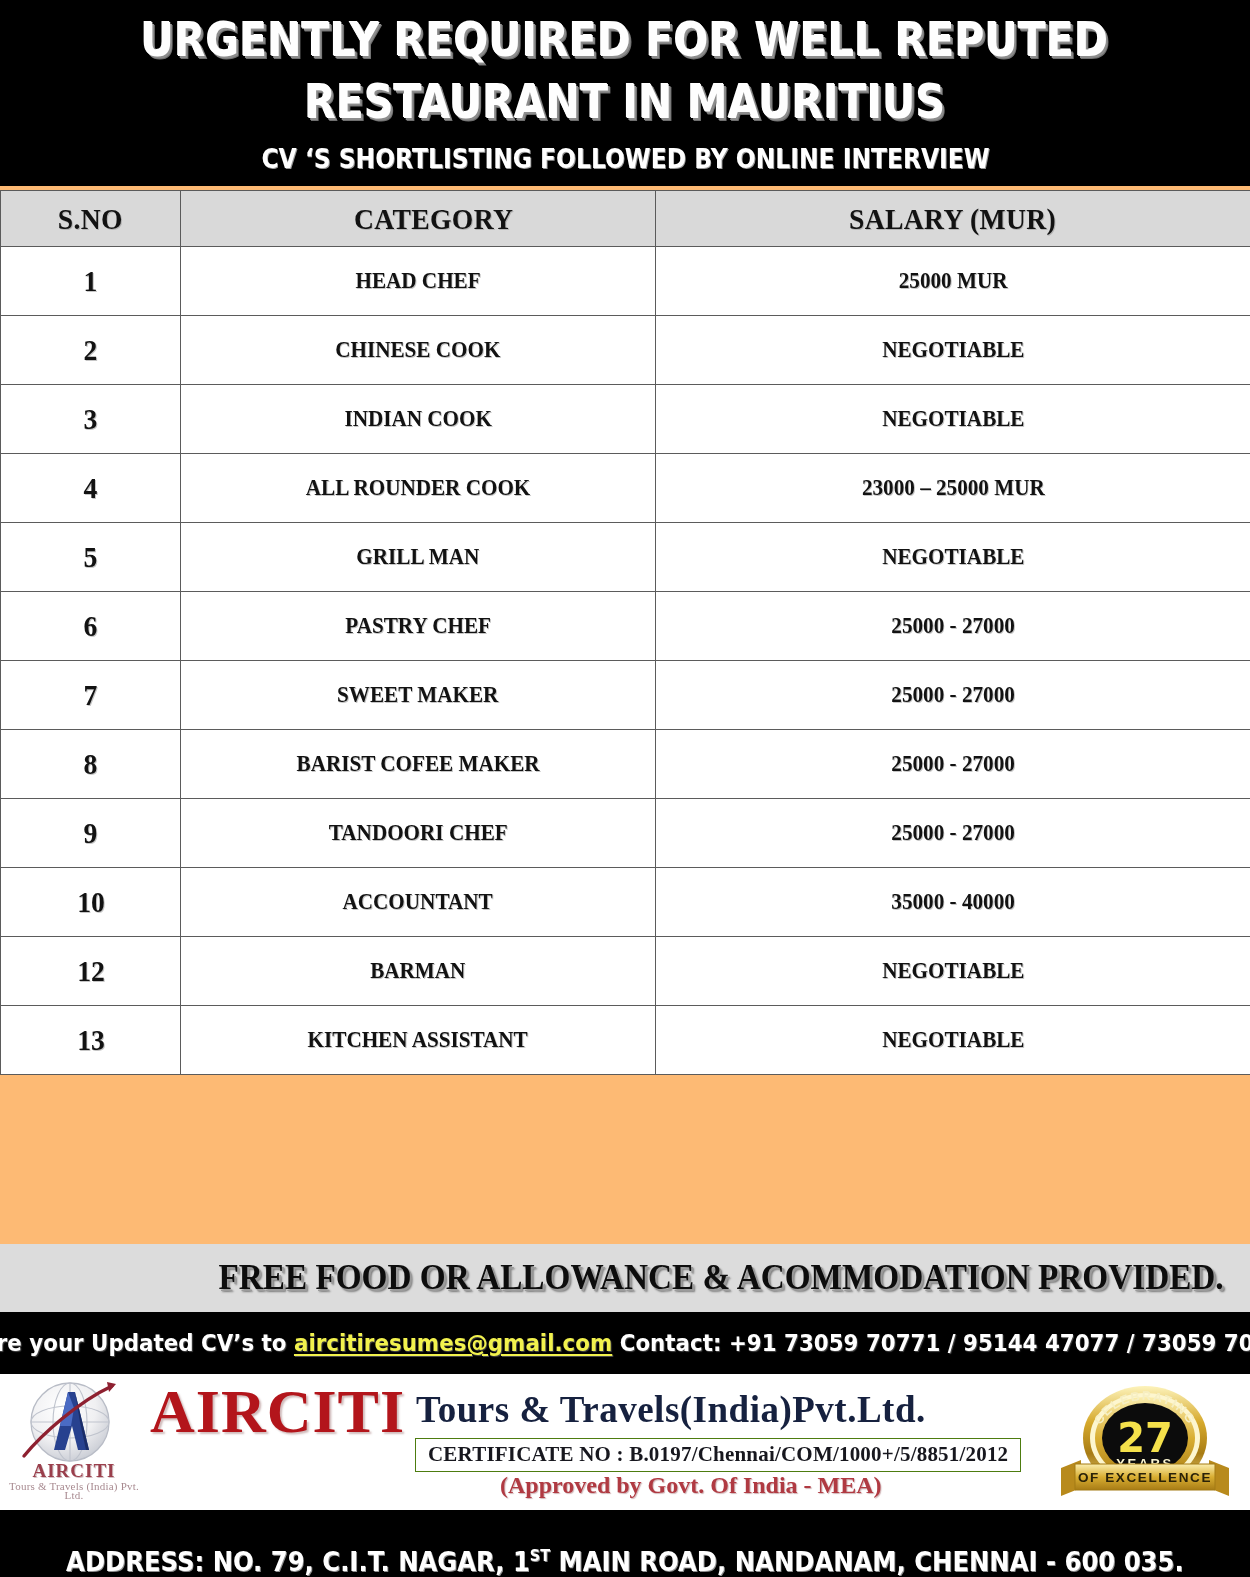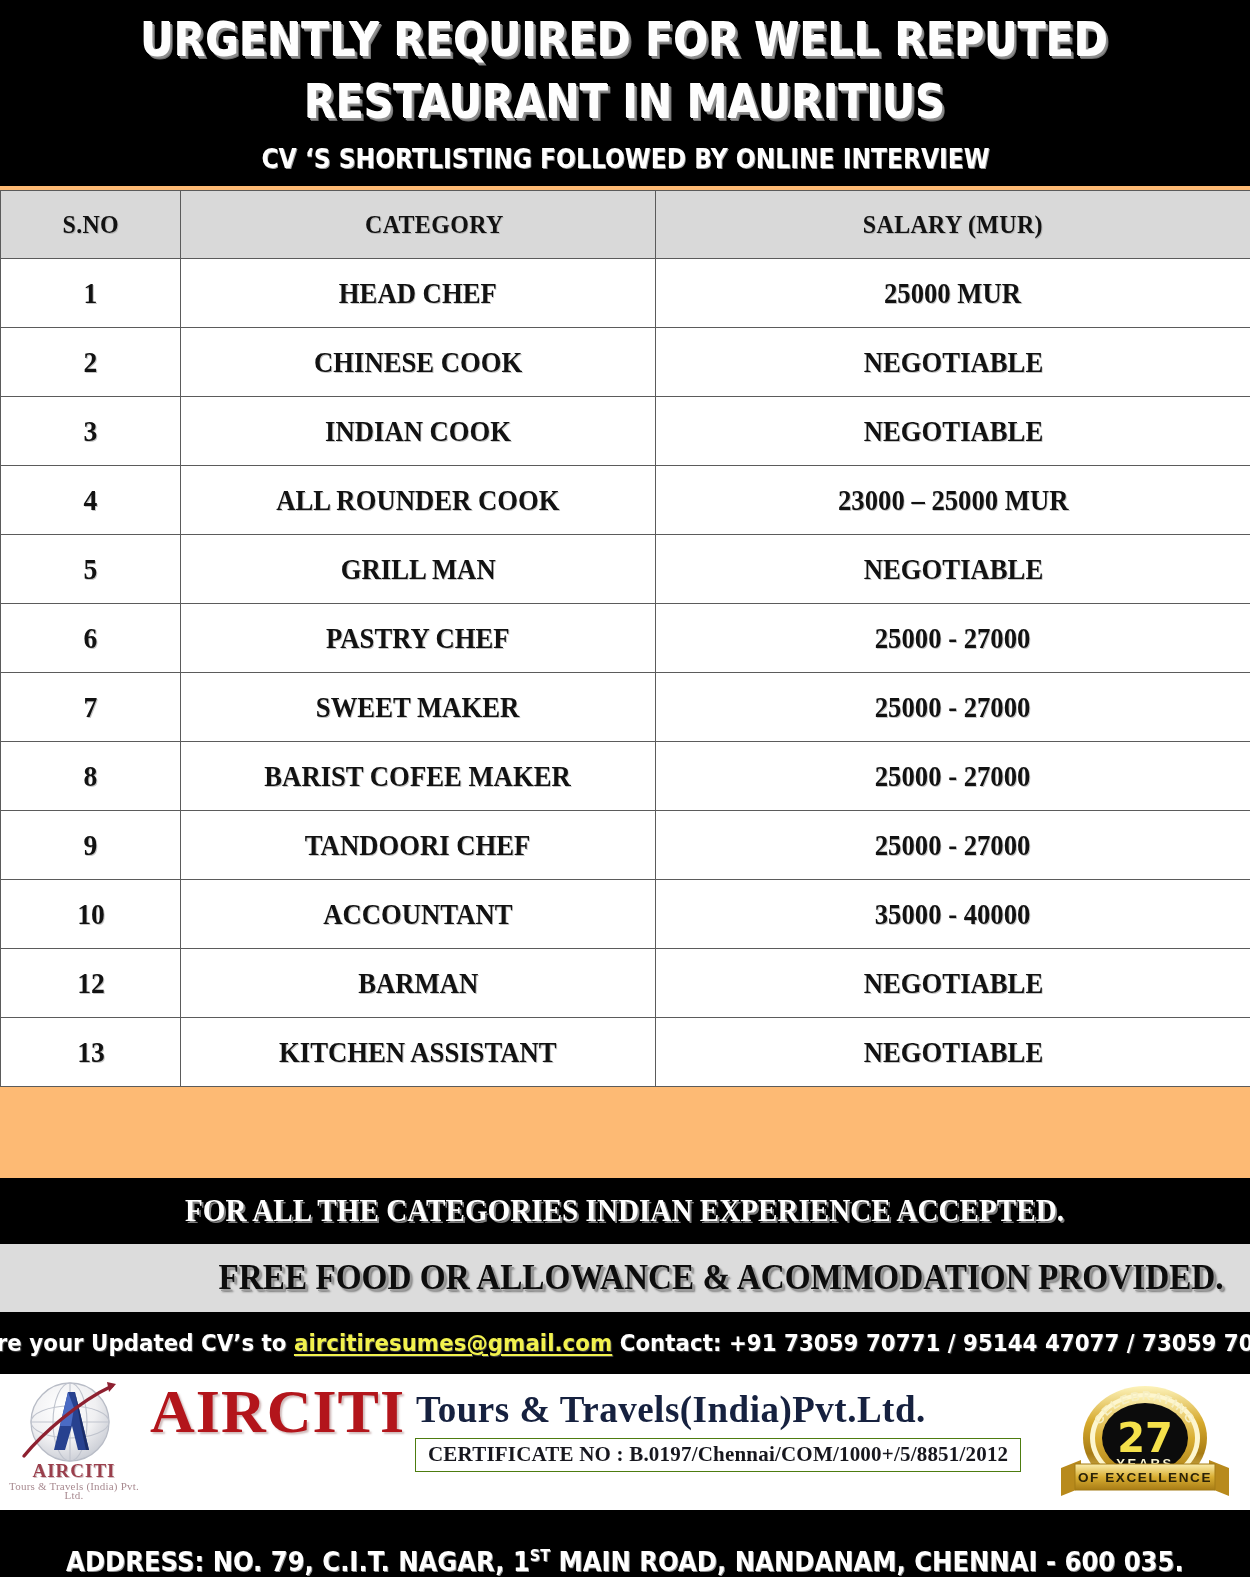--- a/index.html
+++ b/index.html
@@ -57,30 +57,30 @@
     border:1px solid #5b5b5b;
     text-align:center;
     vertical-align:middle;
     font-family:"Liberation Serif", serif;
     font-weight:bold;
     color:#121212;
     text-shadow:1px 1px 0 rgba(150,150,150,.55);
   }
   .tbl th{
     background:#d9d9d9;
-    height:68px;
-    font-size:26px;
+    height:56px;
+    font-size:30px;
     letter-spacing:0.4px;
     transform:none;
   }
   .tbl th span, .tbl td span{ display:inline-block; transform:scaleX(0.92); }
   .c-no{ width:180px; }
   .c-cat{ width:475px;padding-left:32px; }
   .c-sal{ width:595px; }
-  .tbl td{ height:69px; font-size:29px; background:#fff; }
+  .tbl td{ height:69px; font-size:23px; background:#fff; }
   .tbl td.num{ font-size:30px; }
 
   
   .note-black{
     position:absolute; left:0; top:1178px; width:1250px; height:66px;
     background:#000; color:#fff;
     display:flex; align-items:center; justify-content:center;
   }
   .note-black span{
     font-family:"Liberation Serif", serif;
@@ -264,23 +264,20 @@
           <td><span>NEGOTIABLE</span></td>
         </tr>
       <tr>
           <td class="num"><span>13</span></td>
           <td><span>KITCHEN ASSISTANT</span></td>
           <td><span>NEGOTIABLE</span></td>
         </tr>
     </tbody>
   </table>
 
-  <div class="note-black">
-    <span>FOR ALL THE CATEGORIES INDIAN EXPERIENCE ACCEPTED.</span>
-  </div>
 
   <div class="note-gray">
     <span>FREE FOOD OR ALLOWANCE &amp; ACOMMODATION PROVIDED.</span>
   </div>
 
   <div class="contact">
     <div class="line"><span>Share your Updated CV’s to </span><span class="mail">aircitiresumes@gmail.com</span><span> Contact: +91 73059 70771 / 95144 47077 / 73059 70772</span></div>
   </div>
 
   <div class="logostrip">
@@ -310,20 +307,21 @@
     </div>
     <div class="logo-small-name">AIRCITI</div>
     <div class="logo-small-sub">Tours &amp; Travels (India) Pvt. Ltd.</div>
 
     <div class="brand">AIRCITI</div>
     <div class="brand-sub">Tours &amp; Travels(India)Pvt.Ltd.</div>
 
     <div class="cert-box">
       <span>CERTIFICATE NO : B.0197/Chennai/COM/1000+/5/8851/2012</span>
     </div>
+    <div class="approved">(Approved by Govt. Of India  -  MEA)</div>
 
     <div class="badge">
       <svg width="180" height="130" viewBox="0 0 180 130">
         <defs>
           <linearGradient id="gold1" x1="0" y1="0" x2="0" y2="1">
             <stop offset="0%" stop-color="#fdf3bb"></stop>
             <stop offset="35%" stop-color="#d6a92c"></stop>
             <stop offset="65%" stop-color="#a87c15"></stop>
             <stop offset="100%" stop-color="#f3e08e"></stop>
           </linearGradient>

